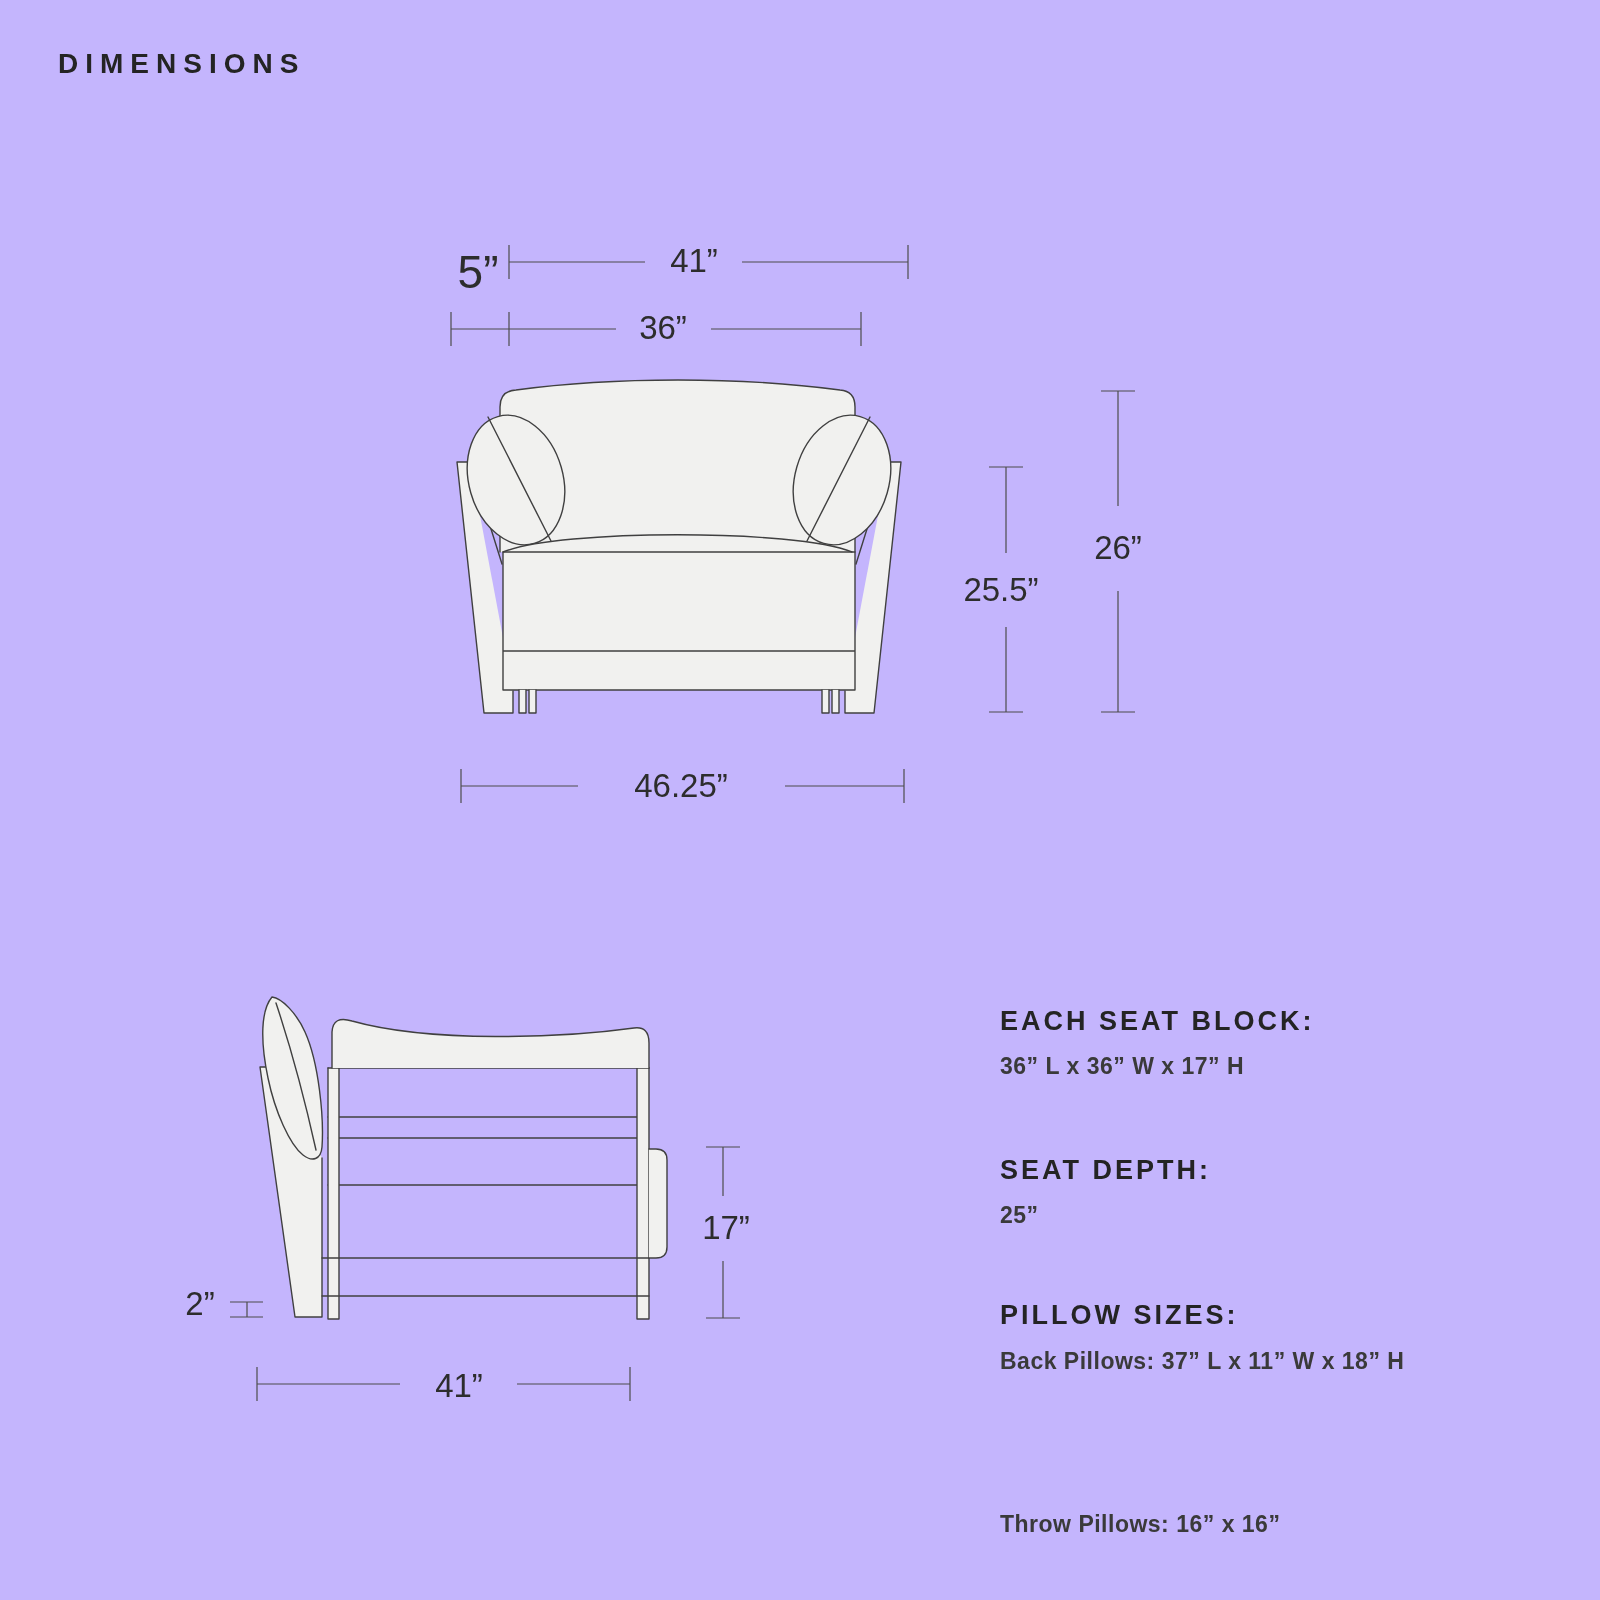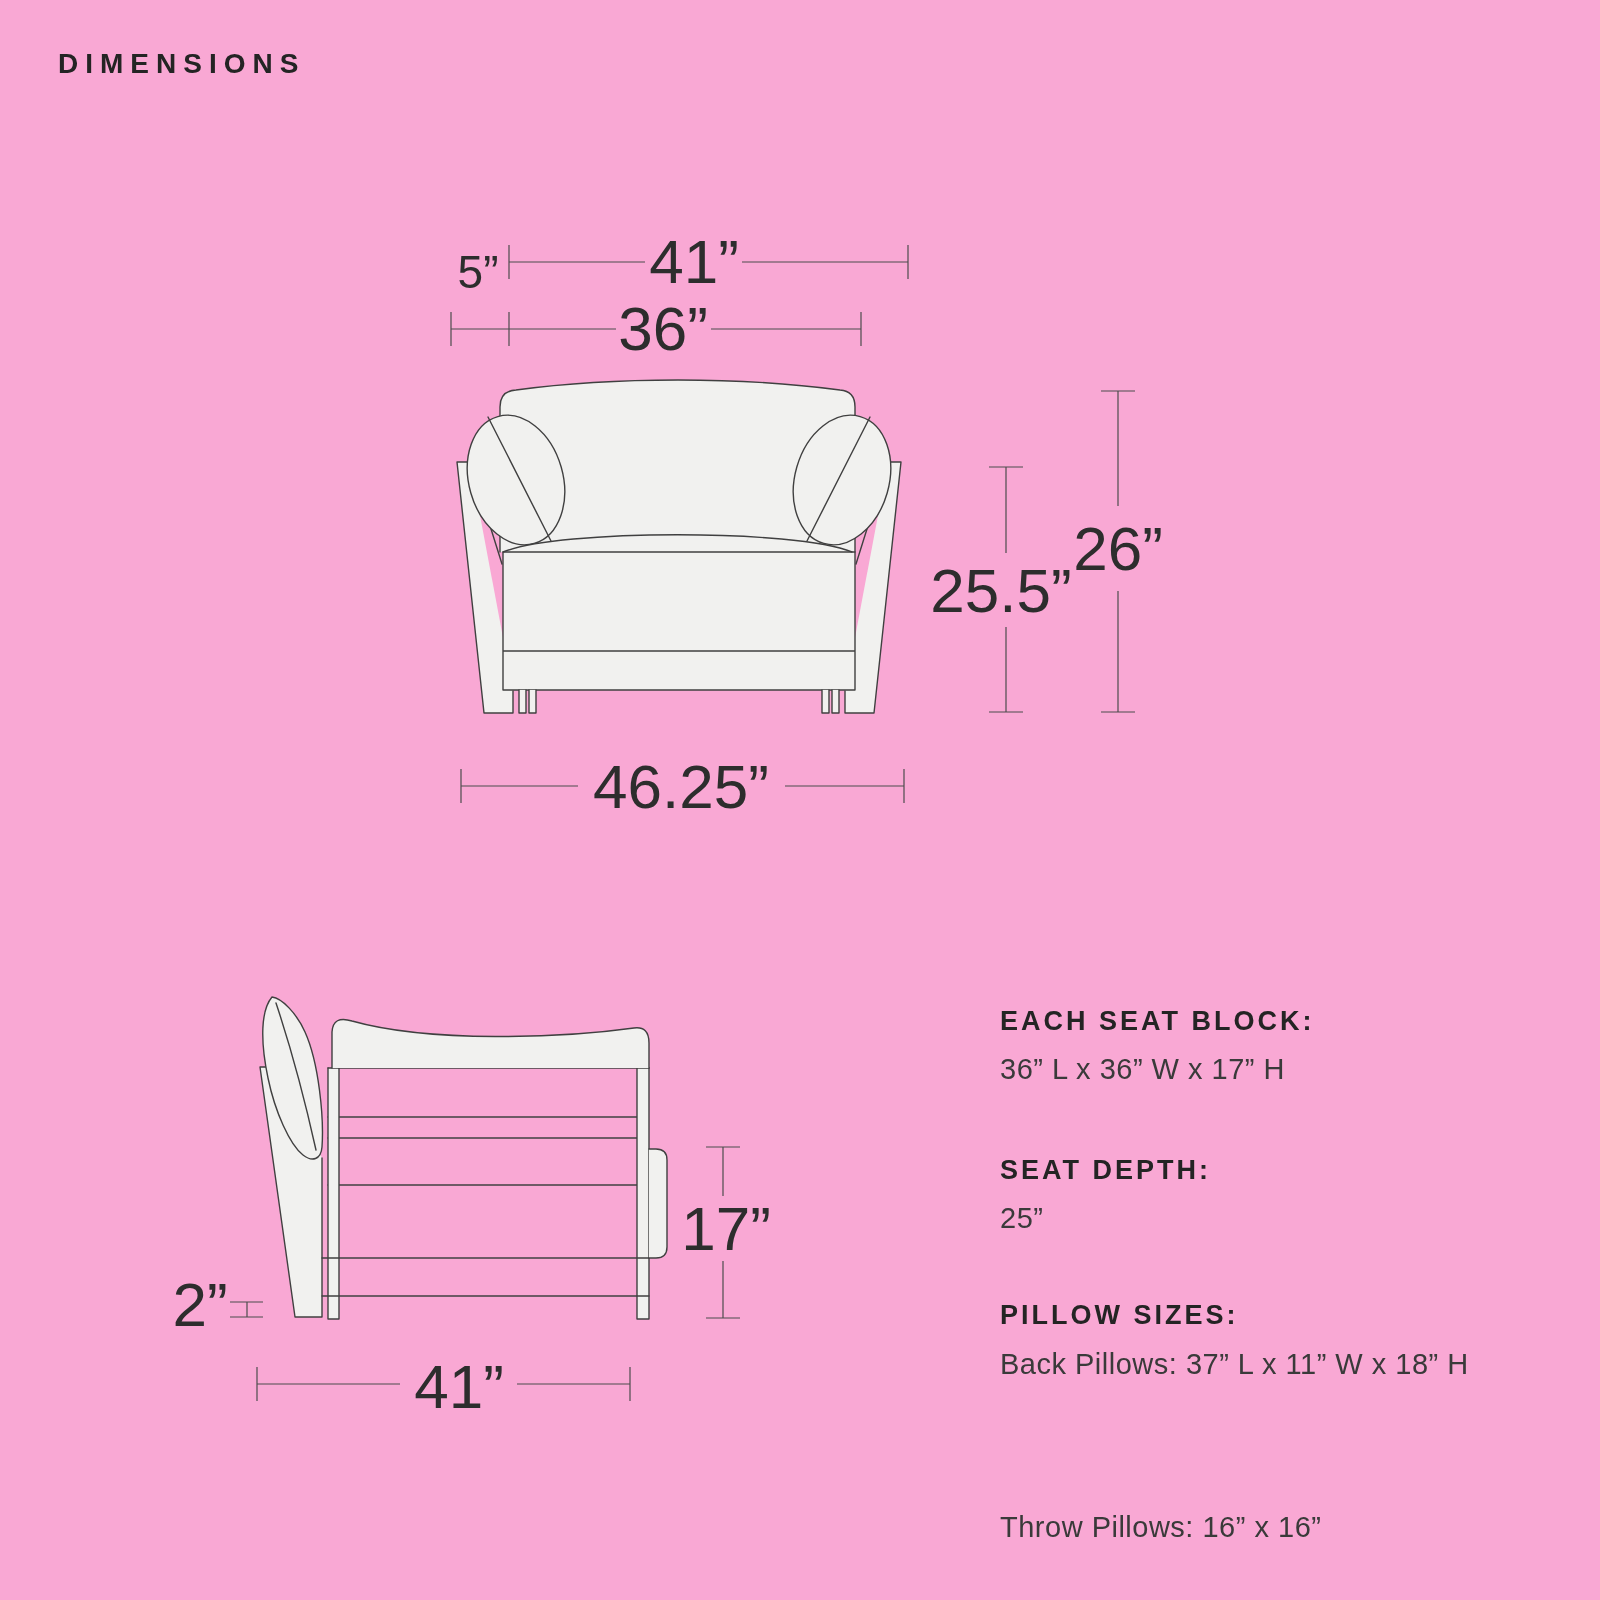--- a/index.html
+++ b/index.html
@@ -1,42 +1,42 @@
 <!DOCTYPE html>
 <html><head>
 <meta charset="utf-8">
 <style>
   html,body{margin:0;padding:0;background:#f1f1ef;}
   .stage{
     position:relative;
     width:1600px;height:1600px;
-    background:#f9a8d4;
+    background:#c4b5fd;
     font-family:"Liberation Sans", sans-serif;
     color:#2e2e2e;
     overflow:hidden;
   }
   .stage svg{position:absolute;left:0;top:0;}
   .page-title{
     position:absolute;left:58px;top:48px;
     font-size:28px;font-weight:bold;letter-spacing:7px;color:#242424;
     white-space:nowrap;
   }
   .dim-label{
     position:absolute;
     transform:translate(-50%,-50%);
-    font-size:62px;font-weight:400;color:#2d2d2d;
+    font-size:33px;font-weight:400;color:#2d2d2d;
     white-space:nowrap;letter-spacing:0px;
   }
   .dim-label.small{font-size:46px;}
   .spec-line{position:absolute;left:1000px;white-space:nowrap;margin-top:11px;}
   .spec-heading{
     font-size:27px;font-weight:bold;letter-spacing:3px;color:#242424;
   }
   .spec-value{
-    font-size:29px;font-weight:400;letter-spacing:0.5px;color:#3a3a3a;
+    font-size:23px;font-weight:700;letter-spacing:0.5px;color:#3a3a3a;
   }
 </style>
 </head>
 <body>
 
 <div class="stage">
 
   <svg width="1600" height="1600" viewBox="0 0 1600 1600">
 
     <g stroke="#404040" stroke-width="1.4" fill="none" stroke-linejoin="round" stroke-linecap="round">

